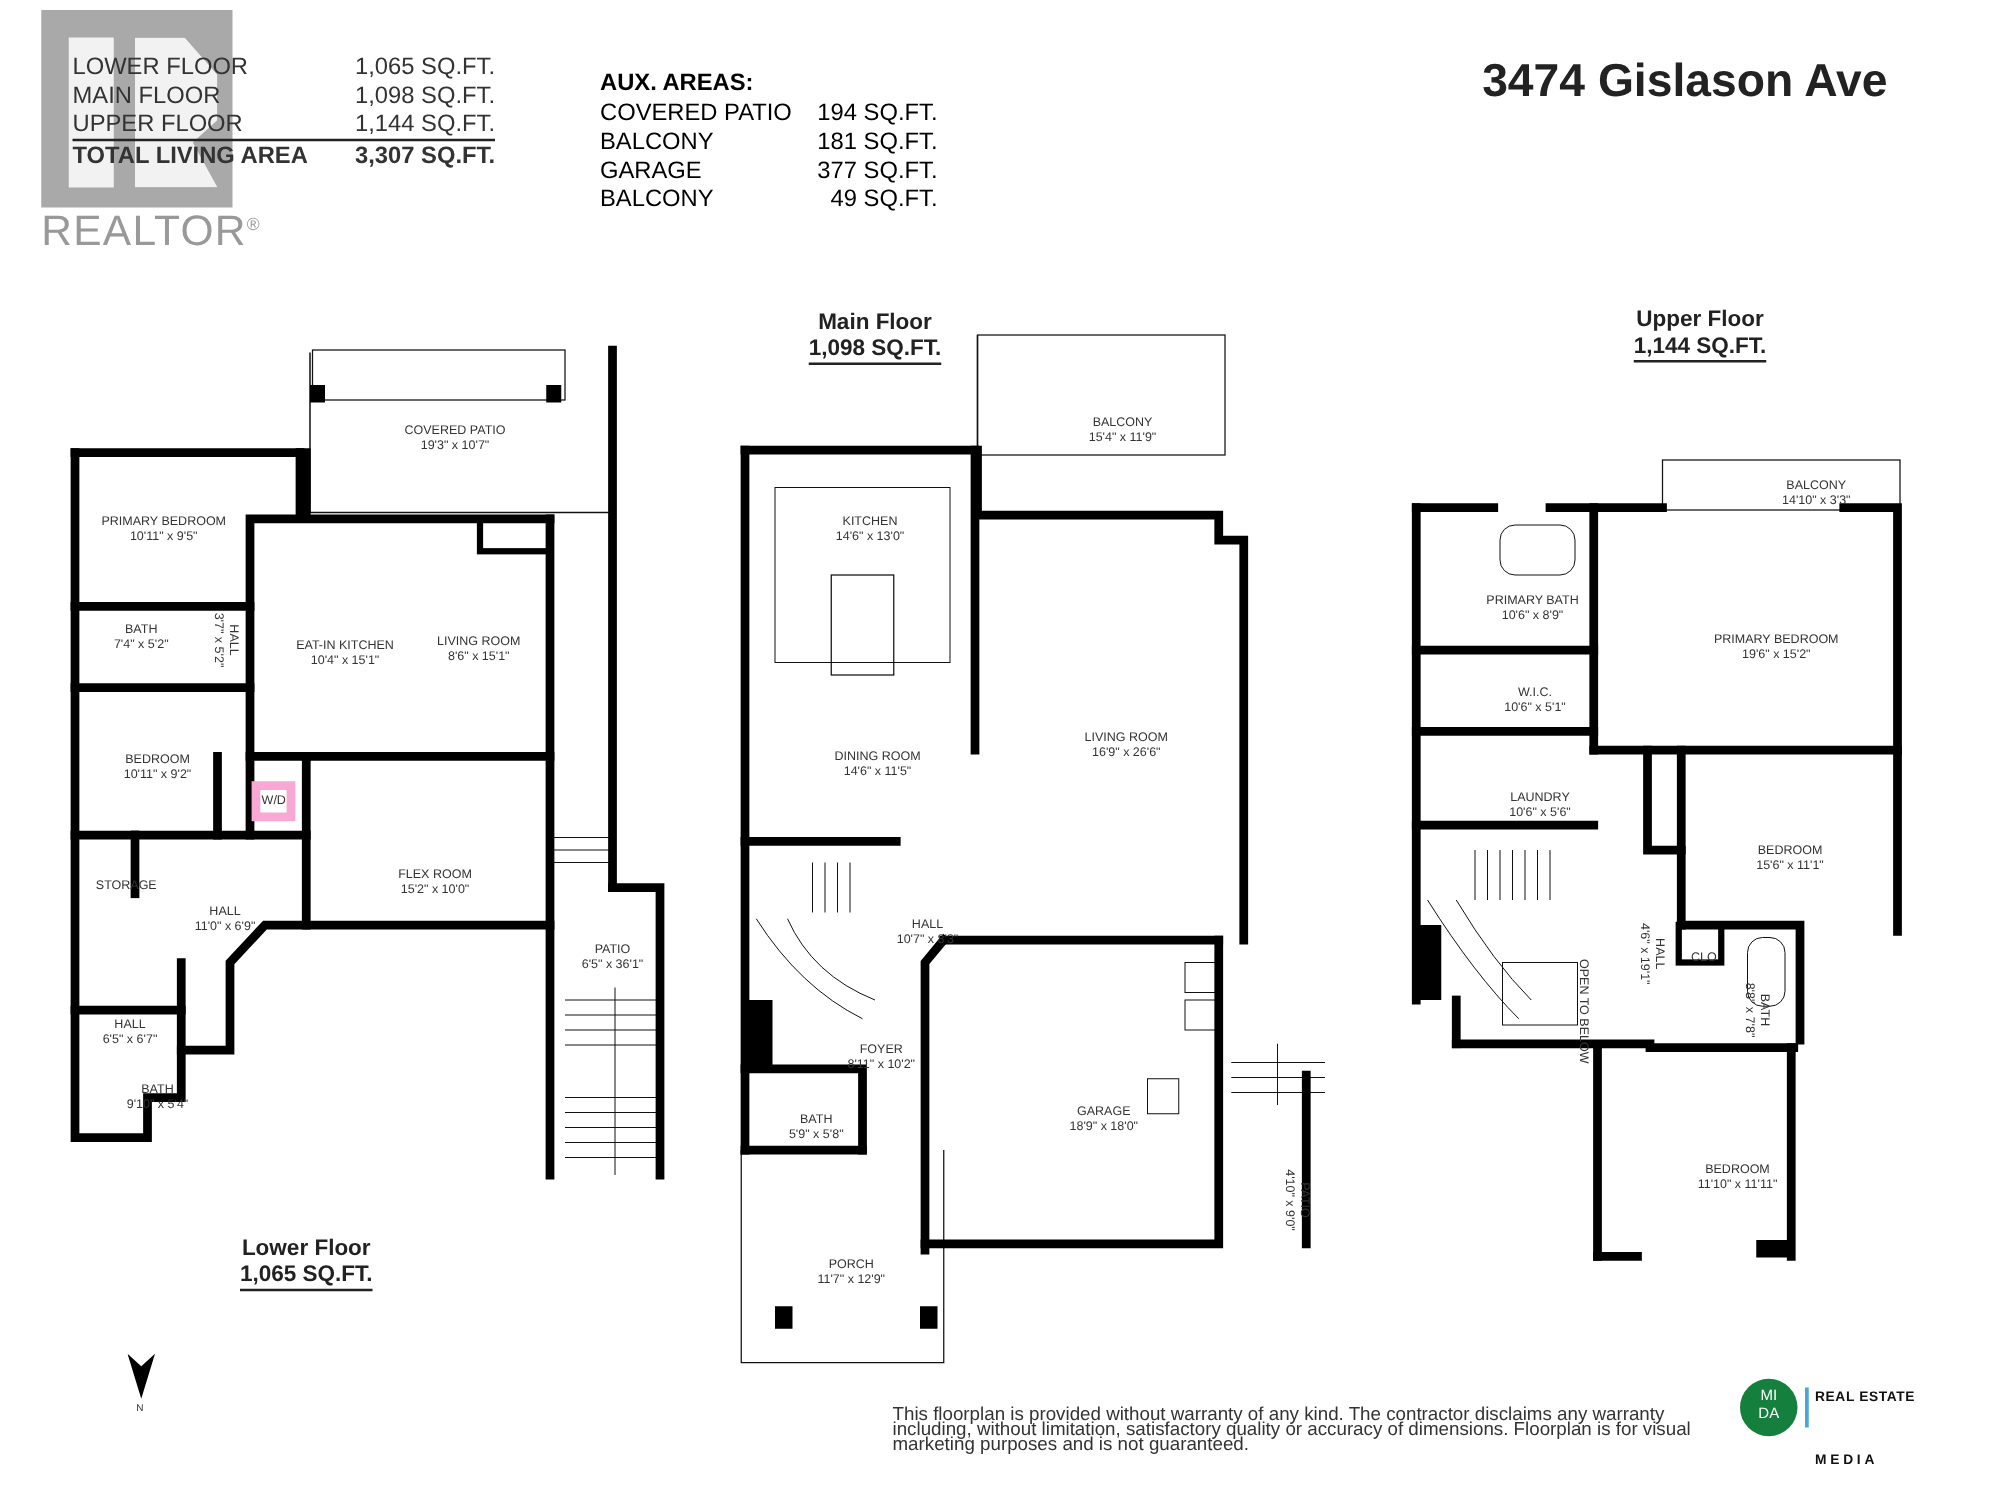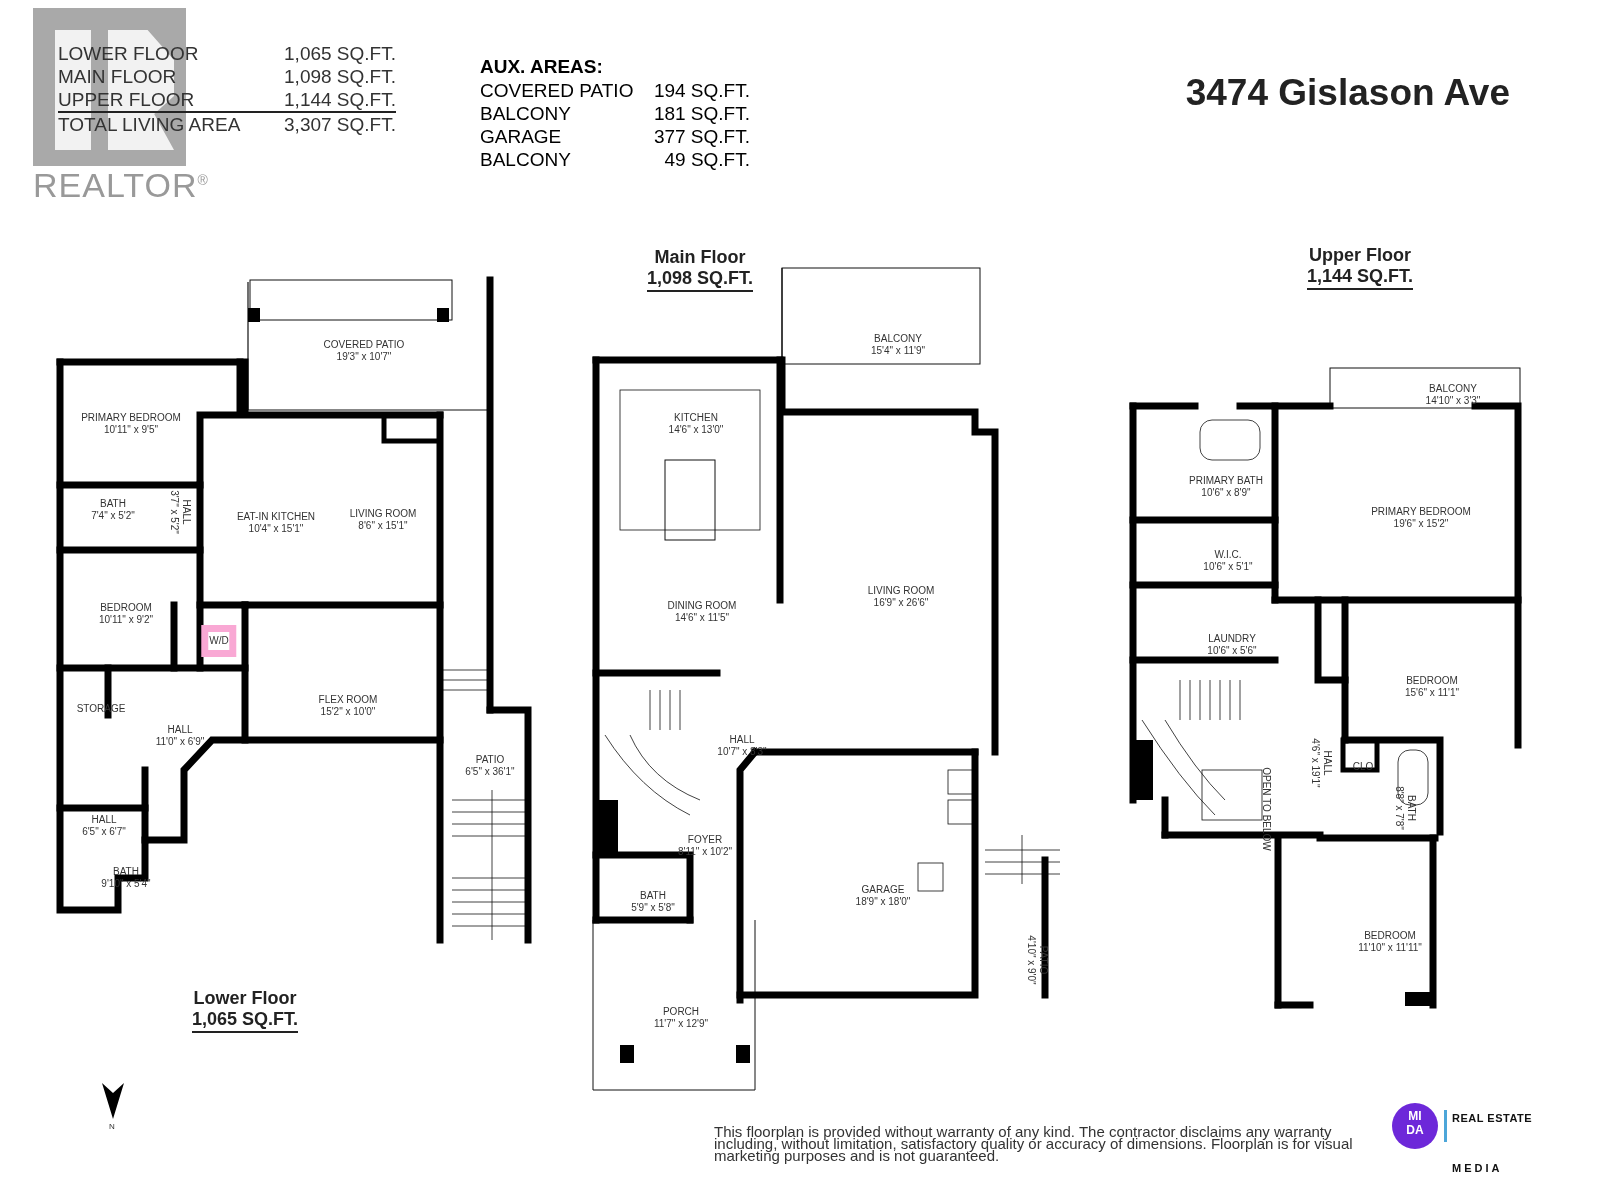--- a/index.html
+++ b/index.html
@@ -7,34 +7,34 @@
   .abs { position:absolute; }
   
   .realtor-box { left:33px; top:8px; width:153px; height:158px; background:#a9a9a9; }
   .realtor-r1 { left:55px; top:30px; width:36px; height:120px; background:#f2f2f2; }
   .realtor-r2 { left:108px; top:30px; width:66px; height:120px; background:#f2f2f2; clip-path:polygon(0 0,60% 0,100% 25%,100% 55%,70% 70%,100% 100%,0 100%); }
   .realtor-text { left:33px; top:166px; font-size:34px; color:#999; letter-spacing:1px; }
   .realtor-text sup { font-size:14px; }
   
   .summary { left:58px; top:42px; width:338px; font-size:19px; color:#333; }
   .summary .row { display:flex; justify-content:space-between; height:23px; line-height:23px; position:relative; }
-  .summary .row.total { font-weight:normal; border-top:2px solid #222; }
+  .summary .row.total { font-weight:bold; border-top:2px solid #222; }
   .aux { left:480px; top:44px; width:270px; font-size:19px; color:#000000;margin-top:12px; }
   .aux .head { font-weight:bold; height:23px; }
   .aux .row { display:flex; justify-content:space-between; height:23px; line-height:23px; }
-  .address { right:90px; top:42px; text-align:right; font-weight:bold; font-size:37px; line-height:46px; color:#222;margin-top:28px; }
+  .address { right:90px; top:42px; text-align:right; font-weight:bold; font-size:37px; line-height:46px; color:#222; }
   
   .ftitle { font-weight:bold; font-size:18px; text-align:center; color:#222; }
   .ftitle .sq { display:inline-block; border-bottom:2px solid #222; padding-bottom:1px; }
   
   svg.plan { position:absolute; left:0; top:0; }
   .room { position:absolute; text-align:center; font-size:10px; line-height:12px; color:#333; white-space:nowrap; transform:translate(-50%,-50%); }
   .room.vert { transform:translate(-50%,-50%) rotate(90deg); }
   .disclaimer { left:714px; top:1126px; width:640px; font-size:15px; line-height:12px; color:#333; }
-  .mida { left:1392px; top:1103px; width:46px; height:46px; border-radius:50%; background:#6d28d9; color:#fff; font-weight:bold; font-size:12px; line-height:14px; text-align:center; padding-top:6px; box-sizing:border-box; }
+  .mida { left:1392px; top:1103px; width:46px; height:46px; border-radius:50%; background:#15803d; color:#fff; font-weight:normal; font-size:12px; line-height:14px; text-align:center; padding-top:6px; box-sizing:border-box; }
   .mida-bar { left:1444px; top:1110px; width:3px; height:32px; background:#4da6d9; }
   .mida-text { left:1452px; top:1111px; font-weight:bold; font-size:11px; line-height:14px; color:#111; letter-spacing:0.5px; }
   .north { left:102px; top:1083px; }
   .north-label { left:109px; top:1122px; font-size:8px; color:#333; }
 </style>
 </head>
 <body>
 
 <div class="abs realtor-box"></div>
 <div class="abs realtor-r1"></div>

